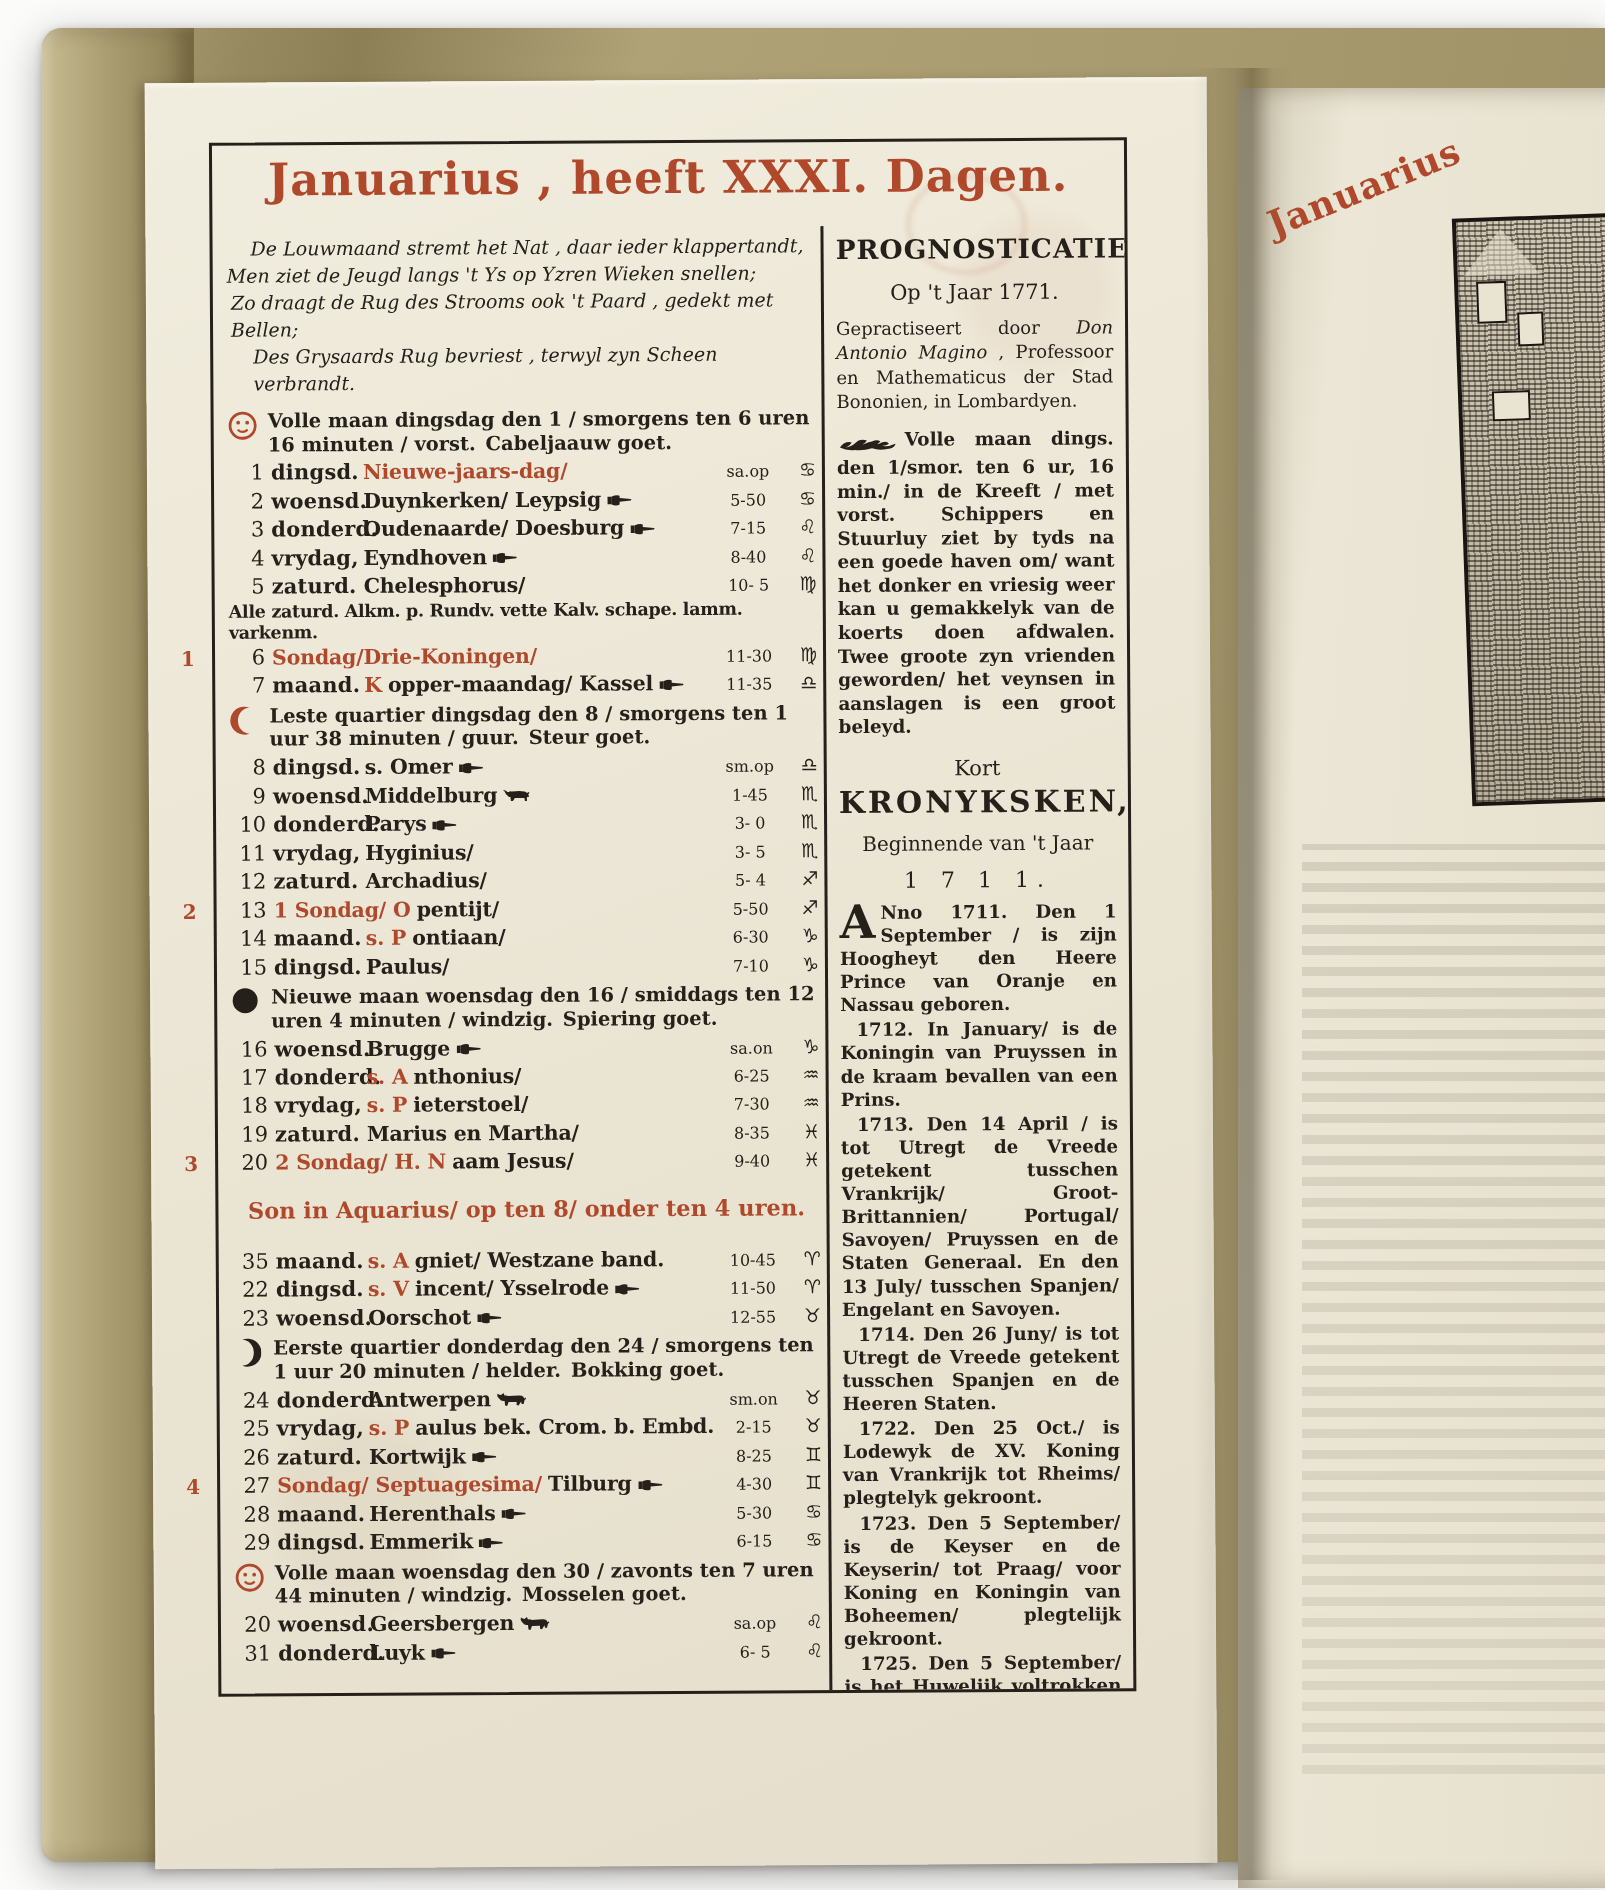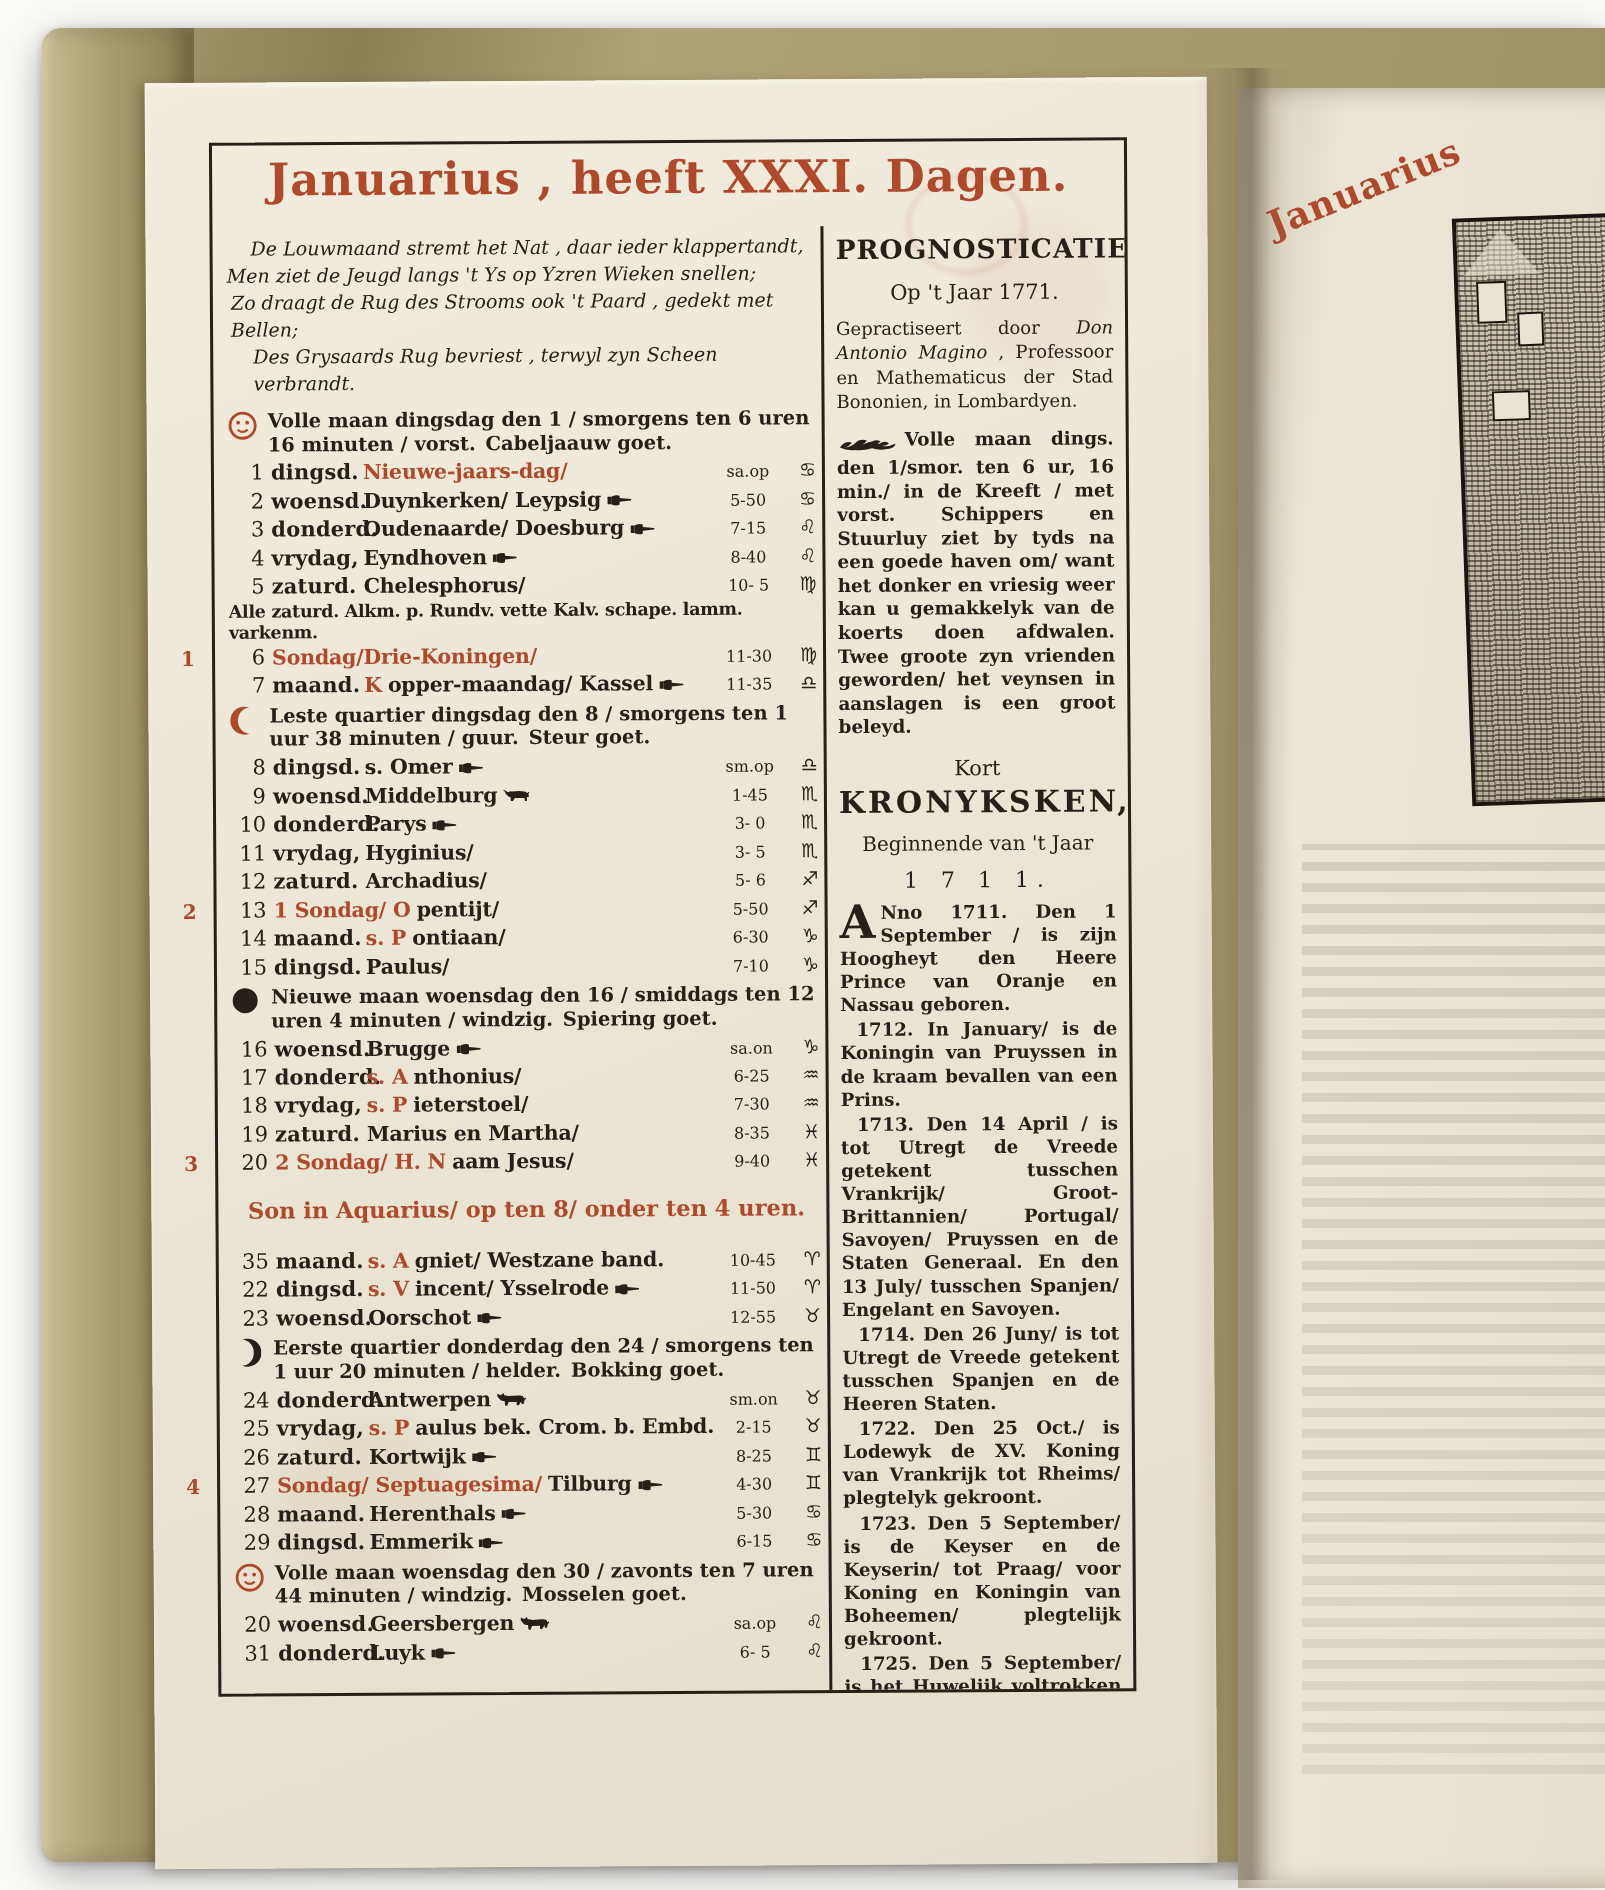--- a/index.html
+++ b/index.html
@@ -261,21 +261,21 @@
     <span class="time">3- 5</span>
     <span class="zod">♏</span>
   </div>
               <div class="row">
 
     <span class="num">12</span>
     <span class="wd">zaturd.</span>
     <span class="name-wrap">
                   <span class="nm">Archadius/</span>
                 </span>
-    <span class="time">5- 6</span>
+    <span class="time">5- 4</span>
     <span class="zod">♐</span>
   </div>
               <div class="row">
     <span class="week">2</span>
     <span class="num">13</span>
 
     <span class="name-wrap">
                   <span class="red">1 Sondag/ O</span>
                   <span class="nm">pentijt/</span>
                 </span>

